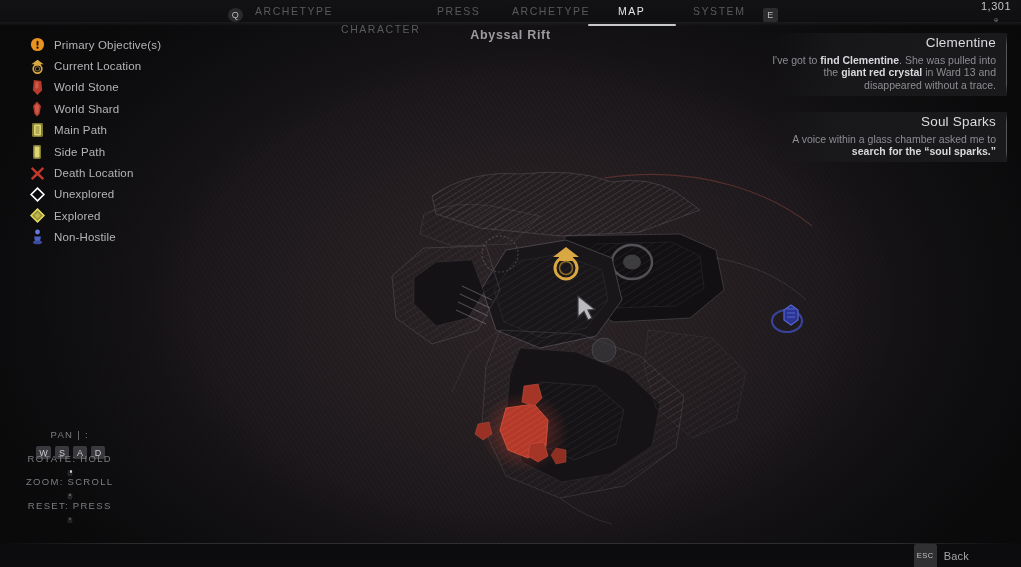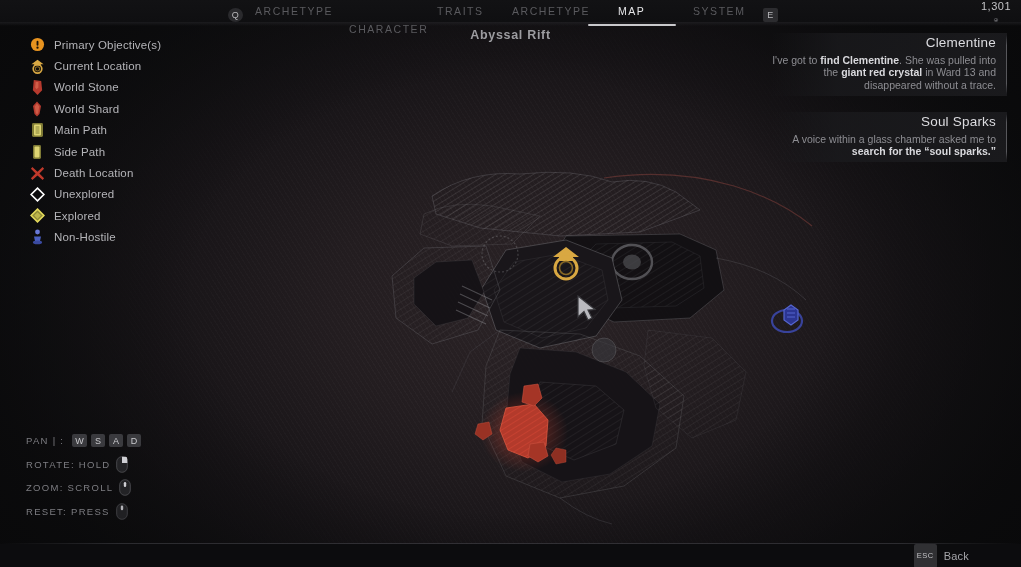--- a/index.html
+++ b/index.html
@@ -57,21 +57,21 @@
   .quest { position:relative; padding:0 11px 0 0; margin-bottom:16px;
      background:linear-gradient(90deg, rgba(24,24,26,0) 0%, rgba(26,26,29,.78) 28%, rgba(28,28,31,.88) 100%); }
   .quest::after { content:""; position:absolute; right:0; top:2px; bottom:2px; width:1.5px;
      background:linear-gradient(180deg, rgba(150,150,155,0), rgba(150,150,155,.5) 18%, rgba(150,150,155,.5) 82%, rgba(150,150,155,0)); }
   .quest-title { color:#dcdce0; font-size:13.5px; letter-spacing:.2px; padding:2px 0 4px; }
   .quest-desc { color:#8d8d92; font-size:10.5px; line-height:12.3px; padding-bottom:5px; }
   .quest-desc b { color:#d9d9dd; font-weight:bold; }
 
   
   #hints { position:absolute; left:26px; bottom:44px; z-index:20; }
-  .hint-row { display:flex; align-items:center; height:23.5px; gap:6px; }
+  .hint-row { display:flex; align-items:center; height:23.5px; gap:6px;flex-direction:column; }
   .hint-label { color:#7d7d82; font-size:9.5px; letter-spacing:1.3px; }
   .wasd { display:flex; gap:4px; margin-left:2px; }
   .wasd .key-chip { min-width:14px; height:13px; font-size:9px; background:#3a3a3e; color:#cacacd; }
 
   
   #botline { position:absolute; left:0; bottom:23px; width:1021px; height:1px;
      background:linear-gradient(90deg, rgba(60,60,66,0) 0%, rgba(70,70,76,.55) 12%, rgba(70,70,76,.55) 88%, rgba(60,60,66,0) 100%); z-index:25; }
   #botbar { position:absolute; left:0; bottom:0; width:1021px; height:23px;
      background:#0c0c0e; z-index:26; display:flex; align-items:center; justify-content:flex-end; padding-right:52px; gap:7px; }
   #botbar .lbl { color:#a5a5a9; font-size:11px; letter-spacing:.2px; }
@@ -178,25 +178,25 @@
 
   <div id="topbar-strip"></div>
   <div id="topbar">
     <div class="nav-row">
       <div style="position:absolute;left:228px;top:4px;">
         <span class="key-chip" style="background:#2a2a2d;border-radius:50%;width:15px;min-width:15px;">Q</span>
       </div>
       <div class="nav-item" style="position:absolute;left:255px;">
         <span>ARCHETYPE</span>
       </div>
-      <div class="nav-item" style="position:absolute;left:349px;margin-top:36px;">
+      <div class="nav-item" style="position:absolute;left:341px;margin-top:36px;">
         <span>CHARACTER</span>
       </div>
       <div class="nav-item" style="position:absolute;left:437px;">
-        <span>TRAITS</span>
+        <span>PRESS</span>
       </div>
       <div class="nav-item" style="position:absolute;left:512px;">
         <span>ARCHETYPE</span>
       </div>
       <div class="nav-item active" style="position:absolute;left:618px;">
         <span>MAP</span>
         <span class="nav-underline"></span>
       </div>
       <div class="nav-item" style="position:absolute;left:693px;">
         <span>SYSTEM</span>

